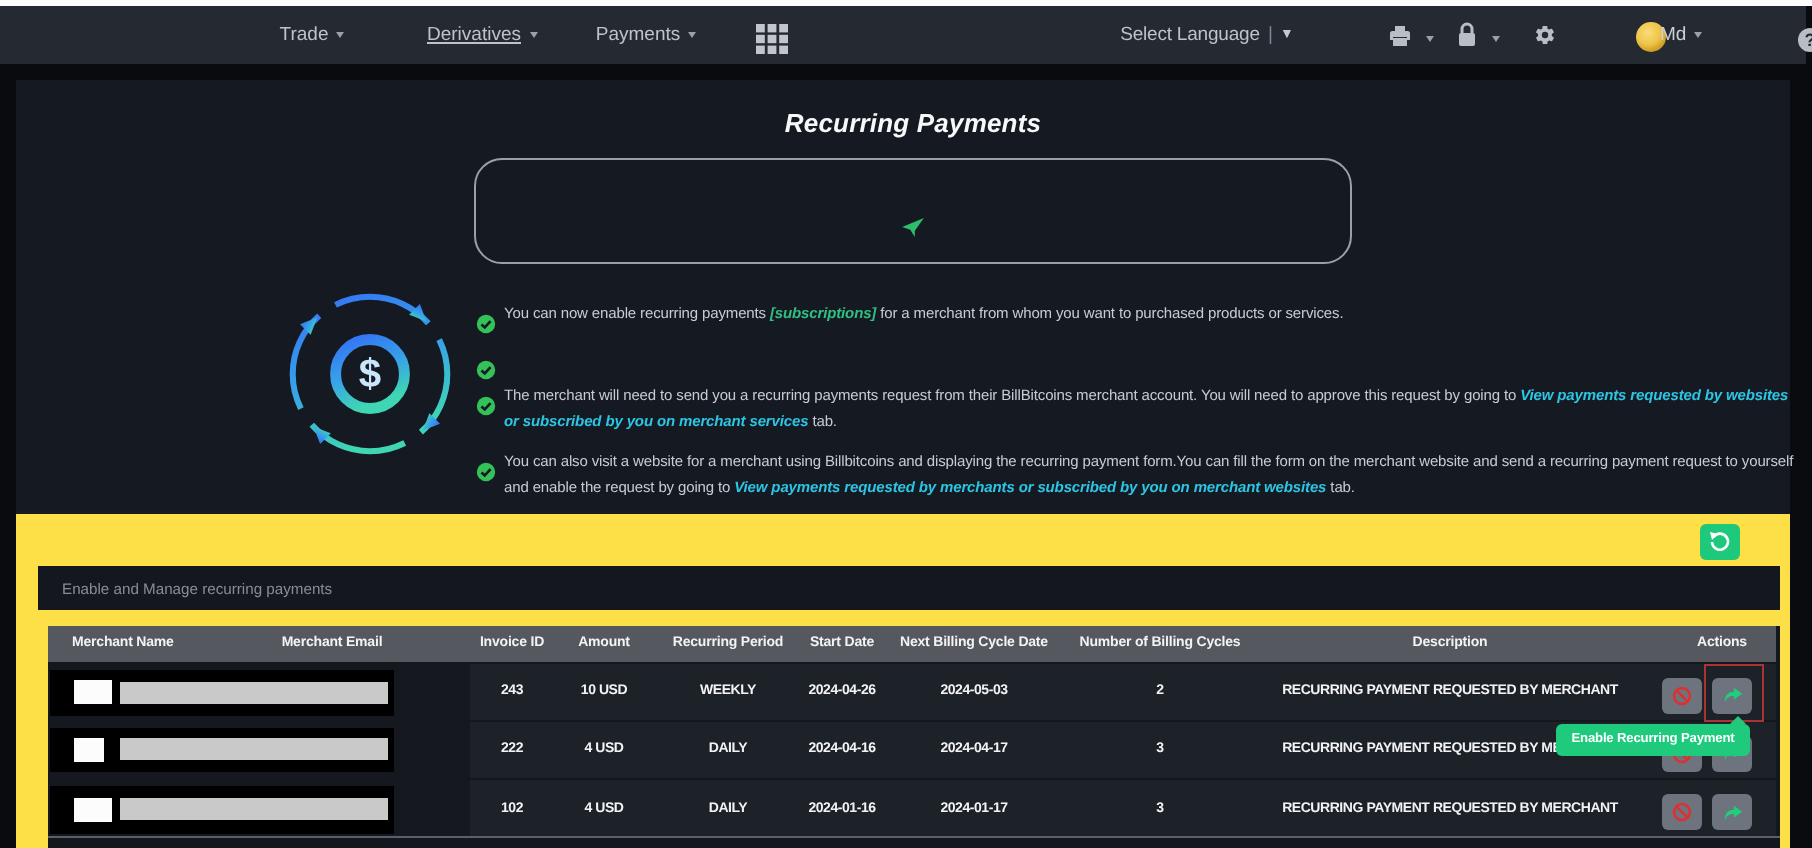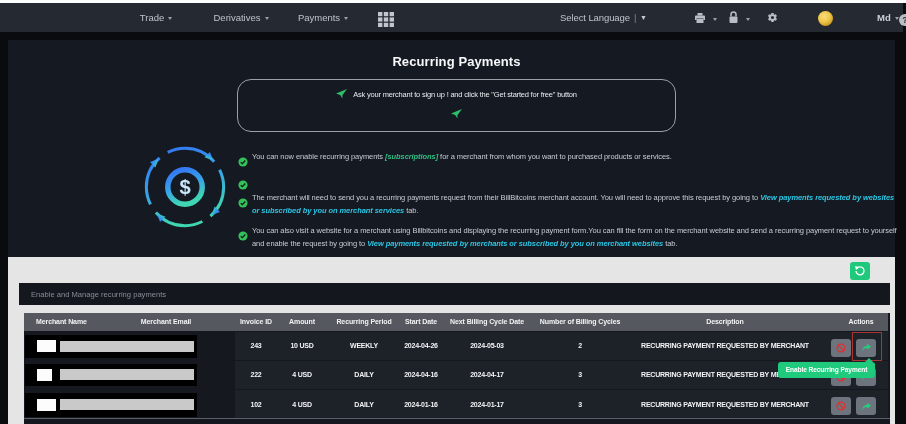--- a/index.html
+++ b/index.html
@@ -10,31 +10,31 @@
   #topline { left:0; top:0; width:906px; height:3px; background:#fdfdfd; }
   
   #nav { left:0; top:3px; width:903px; height:29px; background:#252932; }
   .navitem { position:absolute; top:9px; font-size:9.5px; color:#bfc3c9; text-align:center; }
   .caret { display:inline-block; width:0; height:0; border-left:2.5px solid transparent;
     border-right:2.5px solid transparent; border-top:3.5px solid #9ba0a8; vertical-align:middle;
     margin-left:4px; margin-top:1px;}
   
   #panel { left:8px; top:40px; width:887px; height:384px; background:#151a22; }
   #title { left:5px; top:14px; width:887px; text-align:center; font-size:13px;
-    font-weight:bold; color:#f7f8fa; letter-spacing:0.1px; }
+    font-weight:bold; color:#f7f8fa; letter-spacing:0.1px;font-style:italic; }
   #infobox { left:229px; top:39px; width:439px; height:53px; border:1px solid #9aa0a8;
     border-radius:14px; }
   .inforow { position:absolute; left:0; width:100%; display:flex; justify-content:center;
     align-items:center; gap:6px; font-size:7.5px; color:#e8ebef; }
   .bullet { position:absolute; font-size:7.5px; color:#c7ccd4; line-height:13px; white-space:nowrap; letter-spacing:-0.07px; }
   .chk { position:absolute; left:230px; width:10px; height:10px; }
   .g { color:#30bf83; font-style:italic; font-weight:bold; }
   .c { color:#2cc6e4; font-style:italic; font-weight:bold; }
   
-  #section { left:0px; top:217px; width:887px; height:167px; background:#e5e5e5; }
+  #section { left:0px; top:217px; width:887px; height:167px; background:#fde047; }
   #refreshbtn { left:842px; top:5px; width:20px; height:18px; background:#1fc97b; border-radius:3px;
     display:flex; align-items:center; justify-content:center; }
   #tabbar { left:11px; top:26px; width:871px; height:22px; background:#14171e; }
   .tab1 { position:absolute; left:12px; top:7px; font-size:7.6px; color:#878d96; letter-spacing:0; }
   .tab2 { position:absolute; left:157px; top:6px; font-size:7.4px; color:#ffffff; font-weight:bold; }
   
   #table { left:16px; top:56px; width:866px; height:161px; background:#14171d; }
   #thead { position:absolute; left:0; top:0; width:864px; height:18px; background:#55585e; }
   .th { position:absolute; top:5px; font-size:7px; font-weight:bold; color:#f2f3f5;
     letter-spacing:-0.1px; text-align:center; white-space:nowrap; }
@@ -54,21 +54,21 @@
   #tipArrow { left:857px; top:100.5px; width:0; height:0; border-left:4px solid transparent;
     border-right:4px solid transparent; border-bottom:4px solid #1fca7d; }
   #botline { left:16px; top:160.5px; width:866px; height:1.5px; background:#596069; }
 </style>
 </head>
 <body>
 <div id="topline" class="abs"></div>
 
 <div id="nav" class="abs">
   <span class="navitem" style="left:126px;width:60px;">Trade<span class="caret"></span></span>
-  <span class="navitem" style="left:201px;width:80px;">Derivatives<span class="caret"></span></span>
+  <span class="navitem" style="left:201px;width:80px;text-decoration:underline;">Derivatives<span class="caret"></span></span>
   <span class="navitem" style="left:288px;width:70px;">Payments<span class="caret"></span></span>
   <svg class="abs" style="left:378px;top:9px;" width="16" height="15" viewBox="0 0 16 15">
     <g fill="#c2c6cc">
       <rect x="0" y="0" width="4.4" height="4.2"></rect>
         <rect x="5.8" y="0" width="4.4" height="4.2"></rect>
         <rect x="11.6" y="0" width="4.4" height="4.2"></rect>
       <rect x="0" y="5.4" width="4.4" height="4.2"></rect>
         <rect x="5.8" y="5.4" width="4.4" height="4.2"></rect>
         <rect x="11.6" y="5.4" width="4.4" height="4.2"></rect>
       <rect x="0" y="10.8" width="4.4" height="4.2"></rect>
@@ -92,36 +92,30 @@
     <rect x="3" y="11" width="16" height="13" rx="2" fill="#b9bdc4"></rect>
   </svg>
   <span class="caret abs" style="left:742px;top:14px;"></span>
 
   <svg class="abs" style="left:767px;top:9px;" width="11" height="11" viewBox="0 0 24 24">
     <path fill="#b9bdc4" d="M19.4 13c0-.3.1-.6.1-1s0-.7-.1-1l2.1-1.6c.2-.2.2-.4.1-.6l-2-3.5c-.1-.2-.4-.3-.6-.2l-2.5 1a7 7 0 0 0-1.7-1l-.4-2.6c0-.2-.2-.4-.5-.4h-4c-.2 0-.4.2-.5.4l-.4 2.6a7 7 0 0 0-1.7 1l-2.5-1c-.2-.1-.5 0-.6.2l-2 3.5c-.1.2-.1.5.1.6L4.5 11c0 .3-.1.6-.1 1s0 .7.1 1l-2.1 1.6c-.2.2-.2.4-.1.6l2 3.5c.1.2.4.3.6.2l2.5-1c.5.4 1.1.7 1.7 1l.4 2.6c0 .2.2.4.5.4h4c.2 0 .4-.2.5-.4l.4-2.6a7 7 0 0 0 1.7-1l2.5 1c.2.1.5 0 .6-.2l2-3.5c.1-.2.1-.5-.1-.6L19.4 13zM12 15.5a3.5 3.5 0 1 1 0-7 3.5 3.5 0 0 1 0 7z"></path>
   </svg>
 
   <div class="abs" style="left:818px;top:8px;width:15px;height:15px;border-radius:50%;
     background:radial-gradient(circle at 40% 35%, #f8dc7a 0%, #eec549 45%, #c99a1e 75%, #a87f15 100%);"></div>
-  <span class="navitem" style="left:830px;font-weight:bold;color:#ccd0d6;margin-left:47px;">Md<span class="caret"></span></span>
+  <span class="navitem" style="left:830px;font-weight:normal;color:#ccd0d6;">Md<span class="caret"></span></span>
 
   <div class="abs" style="left:899px;top:11px;width:12px;height:12px;border-radius:50%;background:#b9bdc4;
     color:#252932;font-size:9px;font-weight:bold;text-align:center;line-height:12px;">?</div>
 </div>
 
 <div id="panel" class="abs">
   <div id="title" class="abs">Recurring Payments</div>
 
   <div id="infobox" class="abs">
-    <div class="inforow" style="top:9px;">
-      <svg width="11" height="10" viewBox="0 0 24 22">
-          <path fill="#2ebd6b" d="M0 10 L24 0 L14 14 L14 21 L9 13 Z"></path>
-        </svg>
-      <span style="letter-spacing:-0.2px;">Ask your merchant to sign up ! and click the "Get started for free" button</span>
-    </div>
     <div class="inforow" style="top:28.5px;">
       <svg width="11" height="10" viewBox="0 0 24 22">
           <path fill="#2ebd6b" d="M0 10 L24 0 L14 14 L14 21 L9 13 Z"></path>
         </svg>
     </div>
   </div>
 
   <svg class="abs" style="left:135px;top:105px;" width="84" height="84" viewBox="0 0 100 100">
     <defs>
       <linearGradient id="ig" x1="0" y1="0" x2="0.35" y2="1">

